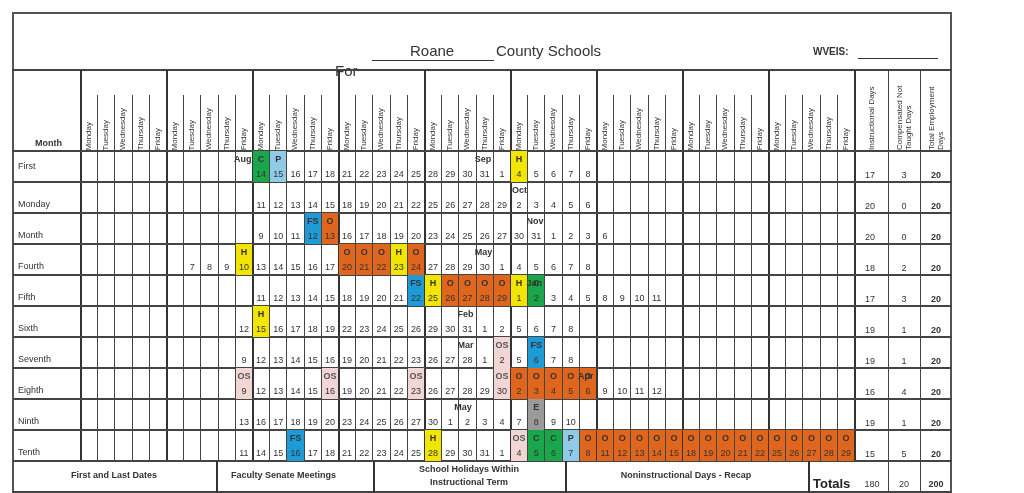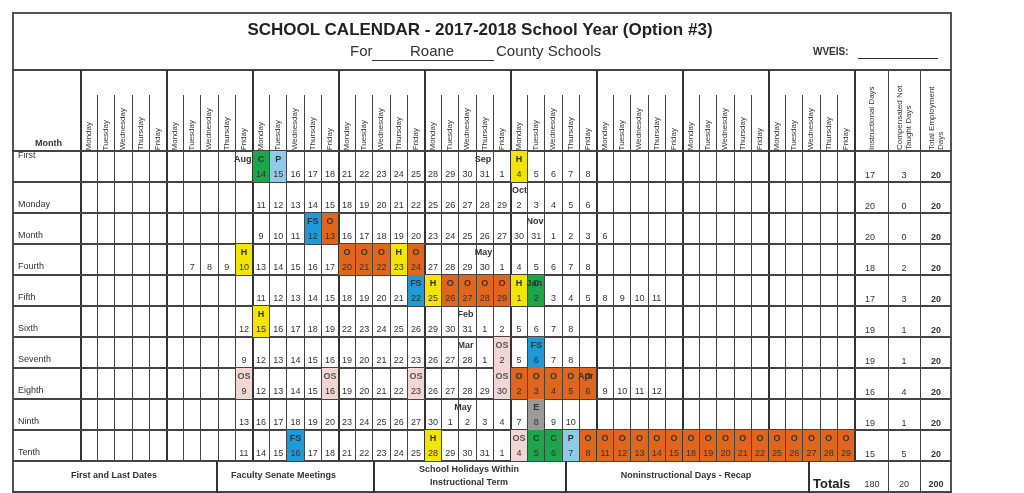--- a/index.html
+++ b/index.html
@@ -24,22 +24,21 @@
   .summary { position:absolute; font-size:9px; color:#333; text-align:center; width:32px; }
   .footer-label { position:absolute; font-size:9px; font-weight:bold; color:#333; text-align:center; }
   .totals-label { position:absolute; font-size:13px; font-weight:bold; color:#222; }
 </style>
 </head>
 <body>
 
 <div id="page">
   <div id="frame"></div>
 
-  <div class="title">SCHOOL CALENDAR - 2017-2018 School Year  (Option #3)</div>
-  <span class="subtitle" style="left:350px;">For</span>
+  <span class="subtitle" style="left:335px;margin-top:20px;">For</span>
   <span class="subtitle" style="left:410px;">Roane</span>
   <div class="county-line"></div>
   <span class="subtitle" style="left:496px;">County Schools</span>
   <span class="wveis">WVEIS:</span>
   <div class="wveis-line"></div>
 
   <div class="hline" style="top:69px;"></div>
   <div class="hline" style="top:150px;"></div>
 
   <div id="header-row"></div>
@@ -257,21 +256,21 @@
     <div class="rowline" style="top: 336px;"></div>
     <div class="rowline" style="top: 367px;"></div>
     <div class="rowline" style="top: 398px;"></div>
     <div class="rowline" style="top: 429px;"></div>
     <div class="rowline" style="top: 460px;"></div>
     <div class="rowline" style="top: 491px;"></div>
     <div class="vline thick" style="left: 216px; top: 461px; height: 32px;"></div>
     <div class="vline thick" style="left: 373px; top: 461px; height: 32px;"></div>
     <div class="vline thick" style="left: 565px; top: 461px; height: 32px;"></div>
     <div class="vline thick" style="left: 808px; top: 461px; height: 32px;"></div>
-    <div class="month-label" style="left: 18px; top: 150px;">First</div>
+    <div class="month-label" style="left: 18px; top: 161px;">First</div>
     <div class="cell" style="left: 253px; top: 151px; width: 16.2px; background: rgb(26, 166, 74);">
       <span class="code">C</span>
       <span class="num">14</span>
     </div>
     <div class="cell" style="left: 270.2px; top: 151px; width: 16.2px; background: rgb(143, 203, 230);">
       <span class="code">P</span>
       <span class="num">15</span>
     </div>
     <div class="cell" style="left: 287.4px; top: 151px; width: 16.2px;">
       <span class="num">16</span>

